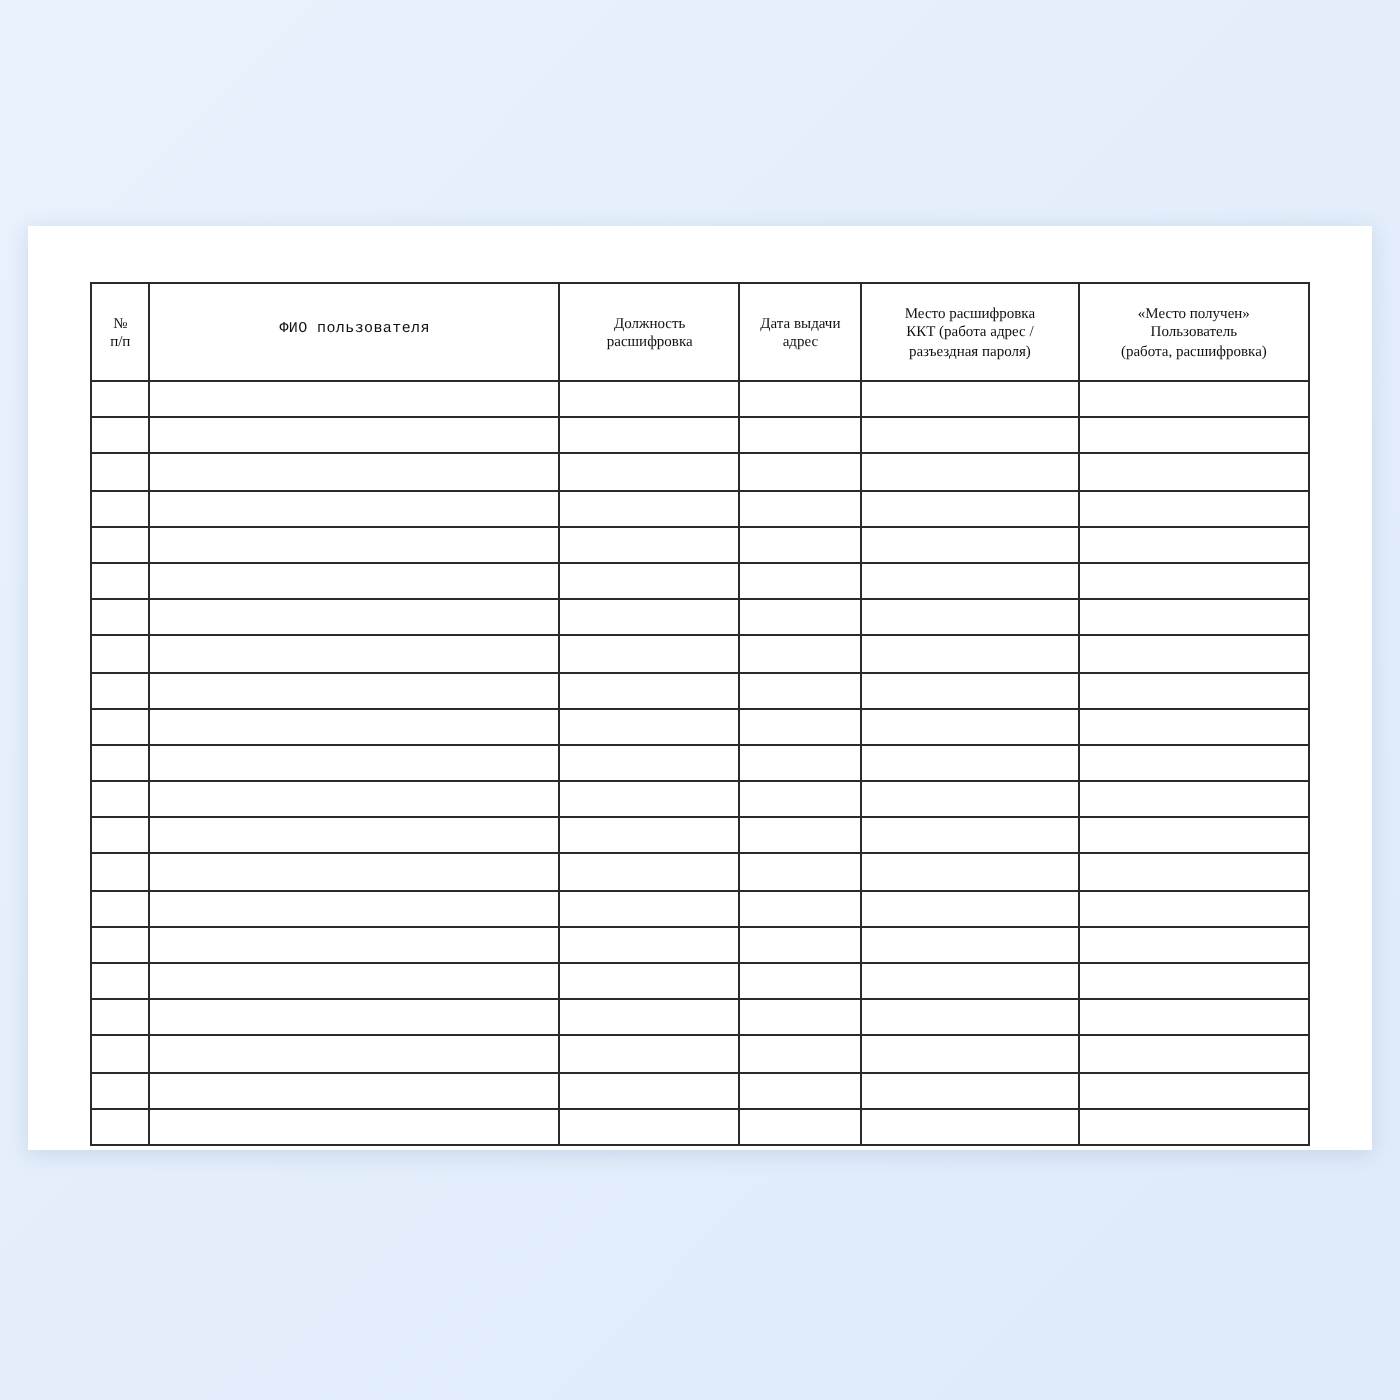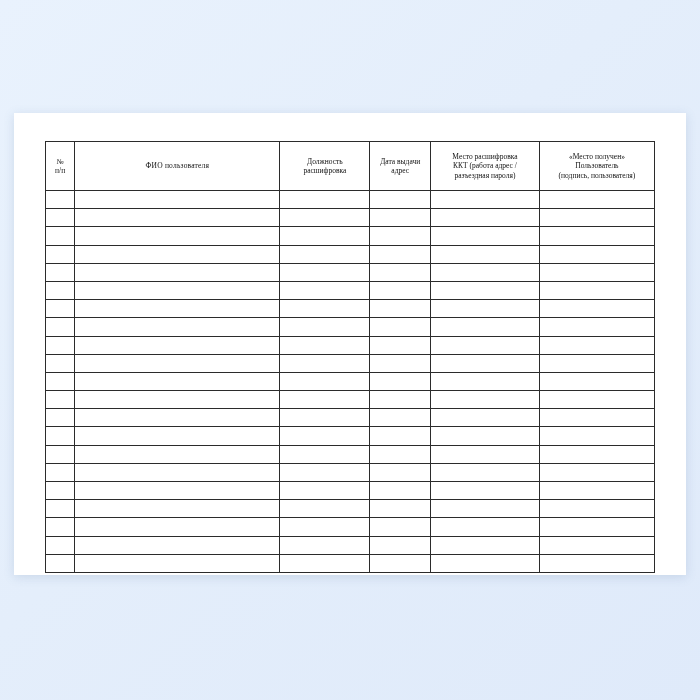--- a/index.html
+++ b/index.html
@@ -61,21 +61,21 @@
   table.register tbody td {
     height: 17.2px;
   }
   
   col.c0 { width: 28px; }
   col.c1 { width: 196px; }
   col.c2 { width: 86px; }
   col.c3 { width: 58px; }
   col.c4 { width: 104px; }
   col.c5 { width: 110px; }
-  .hdr-fio { font-size: 8px; letter-spacing: 0.2px; }
+  .hdr-fio { font-size: 8px; letter-spacing: 0.2px; font-family: Liberation Mono, monospace; }
   .hdr-small { font-size: 7.2px; }
 </style>
 </head>
 <body>
 
 <div id="stage">
   <div id="page">
     <div id="table-wrap">
       <table class="register">
         <colgroup>
@@ -104,21 +104,21 @@
               <span class="hl">адрес</span>
             </th>
             <th class="hdr-small">
               <span class="hl">Место расшифровка</span>
               <span class="hl">ККТ (работа адрес /</span>
               <span class="hl">разъездная пароля)</span>
             </th>
             <th class="hdr-small">
               <span class="hl">«Место получен»</span>
               <span class="hl">Пользователь</span>
-              <span class="hl">(подпись, пользователя)</span>
+              <span class="hl">(работа, расшифровка)</span>
             </th>
           </tr>
         </thead>
         <tbody id="table-body">
             <tr>
               <td></td>
               <td></td>
               <td></td>
               <td></td>
               <td></td>

